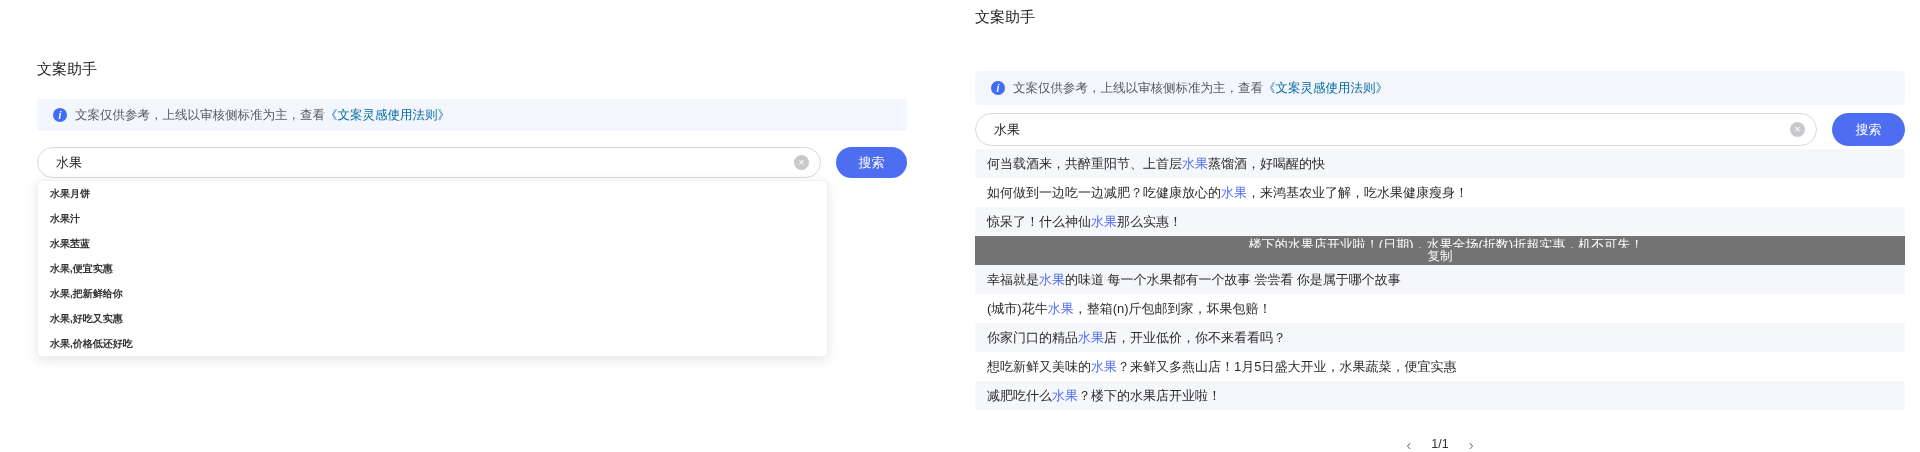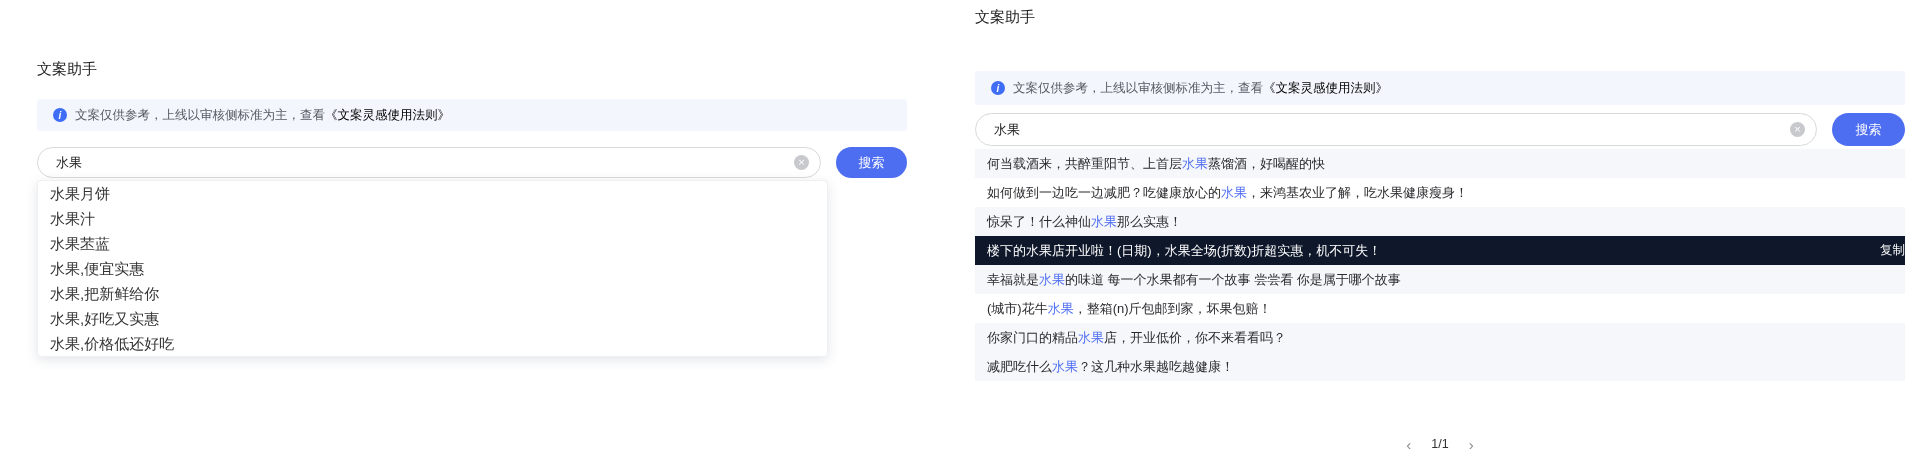--- a/index.html
+++ b/index.html
@@ -16,21 +16,21 @@
     position:absolute; background:#f3f6fd; border-radius:4px;
     display:flex; align-items:center; font-size:12.5px; color:#565960;
   }
   .lp-banner { left:37px; top:99px; width:870px; height:32px; }
   .rp-banner { left:975px; top:71px; width:930px; height:34px; }
   .info-icon {
     display:inline-flex; align-items:center; justify-content:center;
     width:14px; height:14px; border-radius:50%; background:#3f6df5; color:#fff;
     font-size:10px; font-weight:700; font-style:italic; margin:0 8px 0 16px; flex:0 0 auto;
   }
-  .banner-link { color:#000000; text-decoration:none; cursor:pointer; }
+  .banner-link { color:#0369a1; text-decoration:none; cursor:pointer; }
 
   .search-input {
     position:absolute; background:#fff; border:1px solid #d9d9d9; border-radius:17px;
     display:flex; align-items:center;
   }
   .lp-input { left:37px; top:147px; width:784px; height:31px; }
   .rp-input { left:975px; top:113px; width:842px; height:33px; }
   .search-input input {
     flex:1; border:none; outline:none; background:transparent;
     font-family:"Liberation Sans", sans-serif; font-size:13px; color:#222;
@@ -47,31 +47,31 @@
   }
   .lp-btn { left:836px; top:147px; width:71px; height:31px; }
   .rp-btn { left:1832px; top:113px; width:73px; height:33px; }
 
   .dropdown {
     position:absolute; left:37px; top:180px; width:791px; background:#fff;
     border:1px solid #f0f0f0; border-radius:4px;
     box-shadow:0 3px 12px rgba(60,70,100,.14);
   }
   .dd-item {
-    height:25px; line-height:25px; padding-left:12px; font-size:15px; color:#333;
-    cursor:pointer; white-space:nowrap; overflow:hidden;
+    height:25px; line-height:25px; padding-left:12px; font-size:10px; color:#333;
+    cursor:pointer; white-space:nowrap; overflow:hidden;font-weight:bold;
   }
 
   .results { position:absolute; left:975px; top:149px; width:930px; }
   .result-row {
     height:29px; display:flex; align-items:center; font-size:13px; color:#2a2a2e;
     cursor:pointer; white-space:nowrap; overflow:hidden;
   }
   .result-row.zebra { background:#f6f7fa; }
-  .result-row.selected { background:#0f172a; color:#ffffff; }
+  .result-row.selected { background:#737373; color:#ffffff;flex-direction:column; }
   .result-text { padding-left:12px; flex:1; overflow:hidden; }
   .kw { color:#4e6ef2; }
   .copy-btn { font-size:12.5px; color:#ffffff; cursor:pointer; flex:0 0 auto; }
 
   .pagination {
     position:absolute; left:975px; top:436px; width:930px; height:16px;
     display:flex; align-items:center; justify-content:center; gap:20px;
     font-size:12.5px; color:#333;
   }
   .page-chevron { color:#8a8a8a; font-size:15px; line-height:1; cursor:pointer; }
@@ -138,22 +138,25 @@
         </div>
         <div class="result-row zebra">
           <span class="result-text"><span>幸福就是</span><span class="kw">水果</span><span>的味道 每一个水果都有一个故事 尝尝看 你是属于哪个故事</span></span>
         </div>
         <div class="result-row">
           <span class="result-text"><span>(城市)花牛</span><span class="kw">水果</span><span>，整箱(n)斤包邮到家，坏果包赔！</span></span>
         </div>
         <div class="result-row zebra">
           <span class="result-text"><span>你家门口的精品</span><span class="kw">水果</span><span>店，开业低价，你不来看看吗？</span></span>
         </div>
+        <div class="result-row">
+          <span class="result-text"><span>想吃新鲜又美味的</span><span class="kw">水果</span><span>？来鲜又多燕山店！1月5日盛大开业，水果蔬菜，便宜实惠</span></span>
+        </div>
         <div class="result-row zebra">
-          <span class="result-text"><span>减肥吃什么</span><span class="kw">水果</span><span>？这几种水果越吃越健康！</span></span>
+          <span class="result-text"><span>减肥吃什么</span><span class="kw">水果</span><span>？楼下的水果店开业啦！</span></span>
         </div>
       </div>
 
     <div class="pagination">
       <span class="page-chevron">‹</span>
       <span>1/1</span>
       <span class="page-chevron">›</span>
     </div>
   </div>
 

